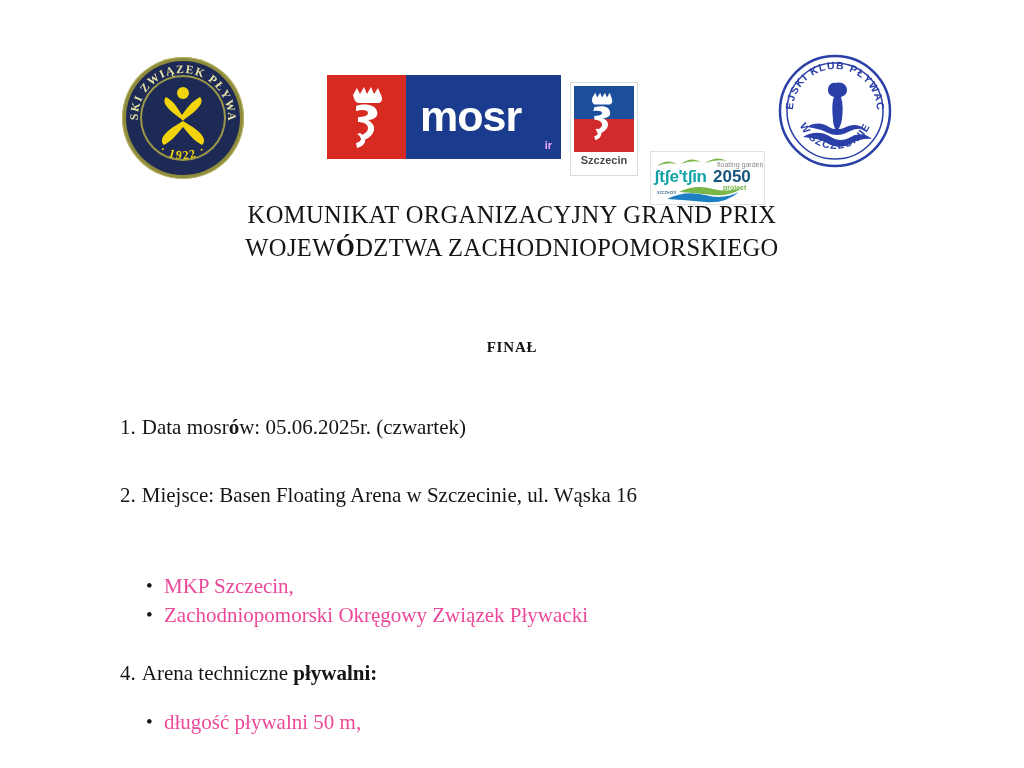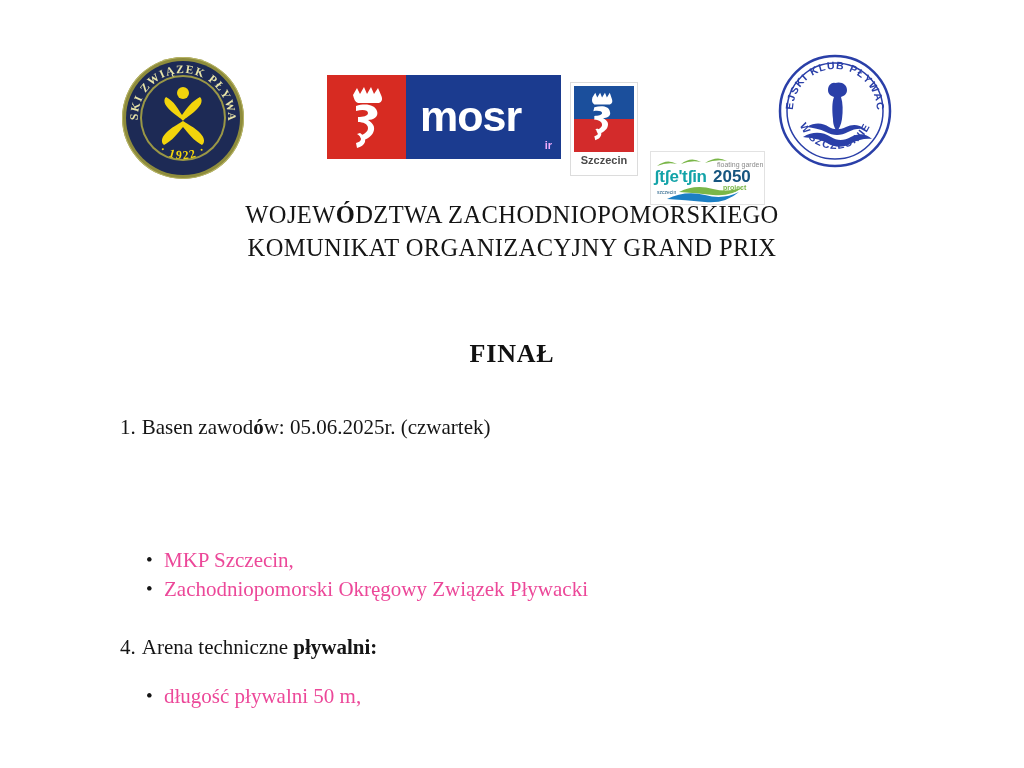--- a/index.html
+++ b/index.html
@@ -181,21 +181,21 @@
     white-space: nowrap;
   }
   .title-line b { font-weight: bold; }
 
   .final {
     position: absolute;
     left: 0;
     top: 339px;
     width: 1024px;
     text-align: center;
-    font-size: 26px;
+    font-size: 15px;
     font-weight: bold;
     letter-spacing: 0.8px;
     color: #111111;
   }
 
   
   .body-block {
     position: absolute;
     left: 120px;
     top: 414px;
@@ -341,34 +341,37 @@
                  -6,-1 -12,0 -17,3 -7,4 -15,4 -22,0 -6,-3 -13,-4 -19,-5 Z"></path>
         <path d="M26,84 c10,-6 20,-5 28,0 6,4 13,4 20,0 7,-4 15,-4 21,2
                  -7,-1 -14,1 -20,4 -8,5 -17,5 -25,0 -7,-4 -16,-5 -24,-6 Z"></path>
       </g>
     </svg>
   </div>
 
 </div>
 
 <div class="title-block">
+  <div class="title-line">KOMUNIKAT ORGANIZACYJNY GRAND PRIX</div>
   <div class="title-line">WOJEW<b>Ó</b>DZTWA ZACHODNIOPOMORSKIEGO</div>
-  <div class="title-line">KOMUNIKAT ORGANIZACYJNY GRAND PRIX</div>
 </div>
 
 <div class="final">FINAŁ</div>
 
 <div class="body-block">
 
   <div class="num-item">
-    <span class="idx">1.</span><span>Basen zawod</span><b>ó</b><span>w: 05.06.2025r. (czwartek)</span>
+    <span class="idx">1.</span><span>Data mosr</span><b>ó</b><span>w: 05.06.2025r. (czwartek)</span>
   </div>
 
   <div class="gap-lg"></div>
 
+  <div class="num-item">
+    <span class="idx">2.</span><span>Miejsce: Basen Floating Arena w Szczecinie, ul. Wąska 16</span>
+  </div>
 
   <div class="gap-lg"></div>
 
 
   <div class="gap-sm"></div>
 
   <ul class="bullets">
     <li>MKP Szczecin,</li>
     <li>Zachodniopomorski Okręgowy Związek Pływacki</li>
   </ul>

